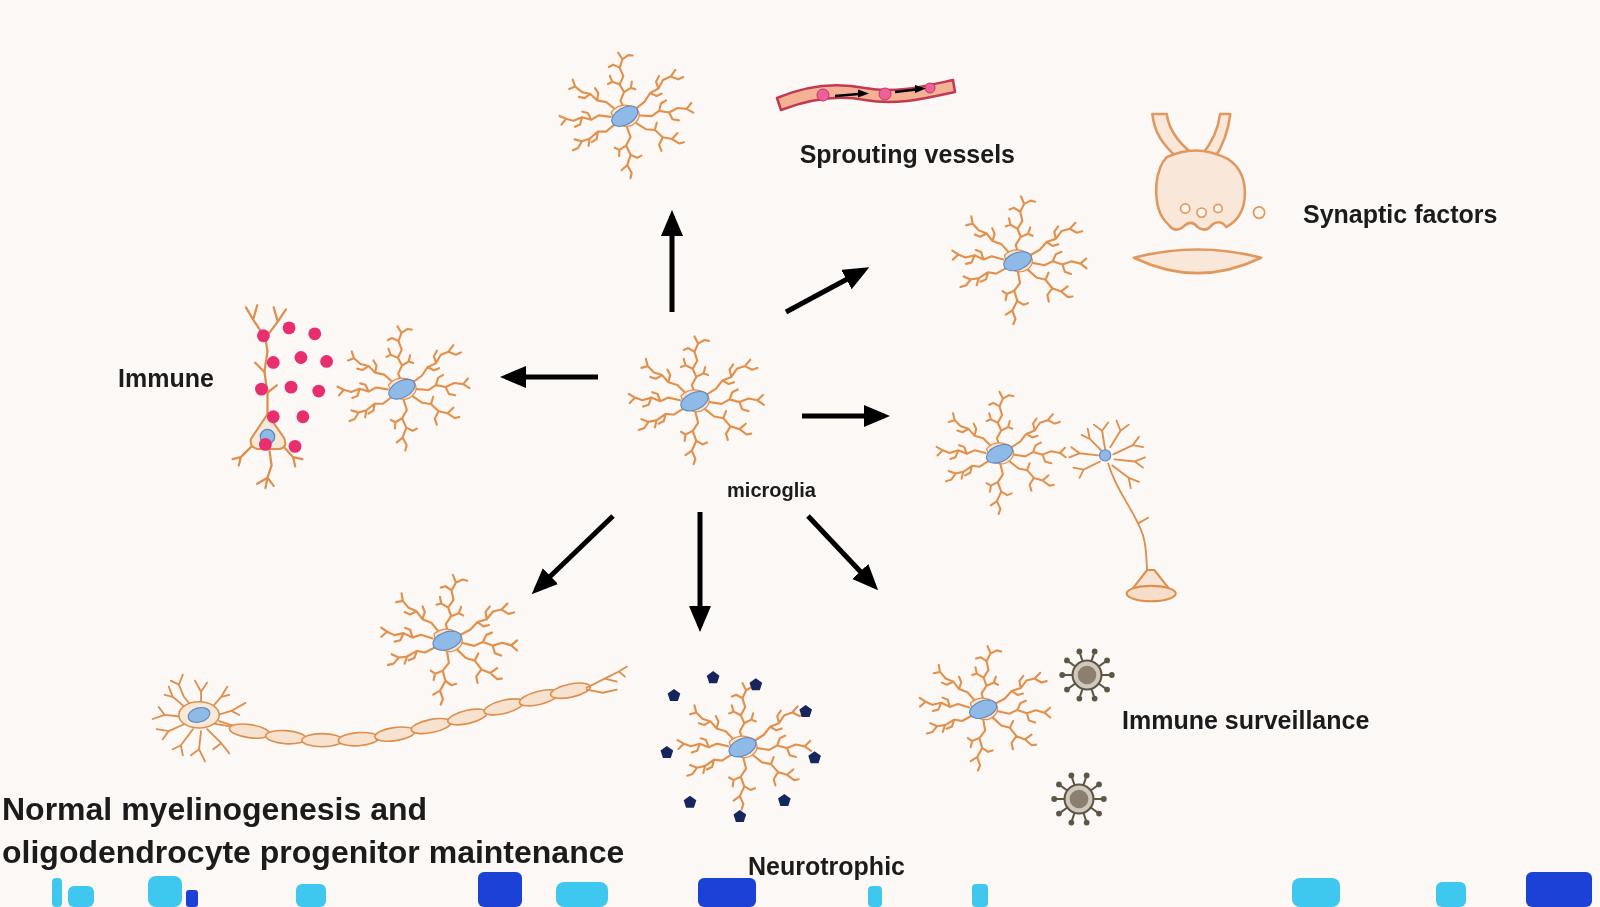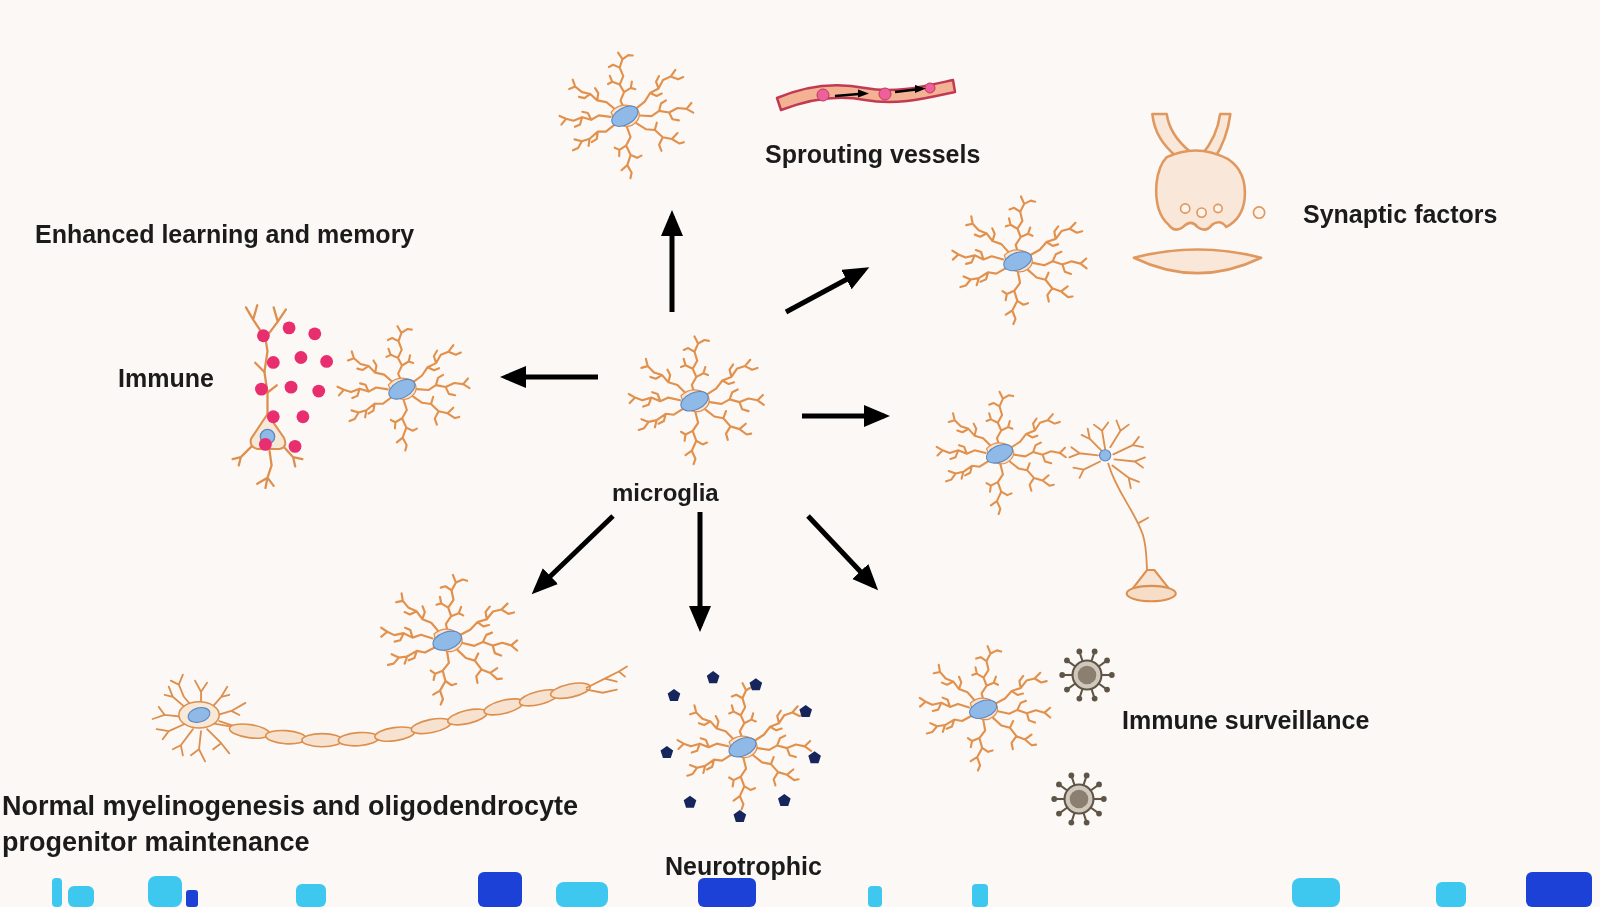--- a/index.html
+++ b/index.html
@@ -1,19 +1,19 @@
 <!DOCTYPE html>
 <html><head>
 <meta charset="utf-8">
 <style>
   html,body{margin:0;padding:0;background:#fbf8f6;}
   .canvas{position:relative;width:1600px;height:907px;background:#fbf8f6;overflow:hidden;
           font-family:"Liberation Sans",sans-serif;}
   .lbl{position:absolute;font-weight:bold;color:#1b1b1b;font-size:25px;line-height:1.3;white-space:nowrap;}
-  .lbl.center{text-align:left;}
+  .lbl.center{text-align:right;}
   .lbl.wrap{white-space:normal;}
   .art{position:absolute;}
   .frag{position:absolute;}
   svg{overflow:visible;}
 </style>
 </head>
 <body>
 
 <div class="canvas">
 
@@ -236,26 +236,25 @@
       <line x1="672" y1="312" x2="672" y2="216" marker-end="url(#ah)"></line>
       <line x1="786" y1="312" x2="864" y2="270" marker-end="url(#ah)"></line>
       <line x1="598" y1="377" x2="506" y2="377" marker-end="url(#ah)"></line>
       <line x1="802" y1="416" x2="884" y2="416" marker-end="url(#ah)"></line>
       <line x1="613" y1="516" x2="536" y2="590" marker-end="url(#ah)"></line>
       <line x1="700" y1="512" x2="700" y2="626" marker-end="url(#ah)"></line>
       <line x1="808" y1="516" x2="874" y2="586" marker-end="url(#ah)"></line>
     </g>
   </svg>
 
-  <div class="lbl" style="left:35px;top:218px">Enhanced learning and memory</div>
   <div class="lbl center" style="left:765px;top:138px;width:250px">Sprouting vessels</div>
   <div class="lbl" style="left:1303px;top:198px">Synaptic factors</div>
   <div class="lbl" style="left:118px;top:362px">Immune</div>
-  <div class="lbl center" style="left:612px;top:477px;width:180px;font-size:24px">microglia</div>
-  <div class="lbl wrap" style="left:2px;top:788px;width:640px;font-size:27px;line-height:1.35">Normal myelinogenesis and oligodendrocyte progenitor maintenance</div>
+  <div class="lbl center" style="left:636px;top:477px;width:180px;font-size:20px">microglia</div>
+  <div class="lbl wrap" style="left:2px;top:788px;width:640px;font-size:32px;line-height:1.35">Normal myelinogenesis and oligodendrocyte progenitor maintenance</div>
   <div class="lbl center" style="left:665px;top:850px;width:240px">Neurotrophic</div>
   <div class="lbl" style="left:1122px;top:704px">Immune surveillance</div>
 
   <div>
     <div class="frag" style="left:52px;top:878px;width:10px;height:29px;background:#3ec8ef;border-radius:4px"></div>
     <div class="frag" style="left:68px;top:886px;width:26px;height:21px;background:#3ec8ef;border-radius:6px"></div>
     <div class="frag" style="left:148px;top:876px;width:34px;height:31px;background:#3ec8ef;border-radius:8px"></div>
     <div class="frag" style="left:186px;top:890px;width:12px;height:17px;background:#1b41d6;border-radius:3px"></div>
     <div class="frag" style="left:296px;top:884px;width:30px;height:23px;background:#3ec8ef;border-radius:6px"></div>
     <div class="frag" style="left:478px;top:872px;width:44px;height:35px;background:#1b41d6;border-radius:6px"></div>

